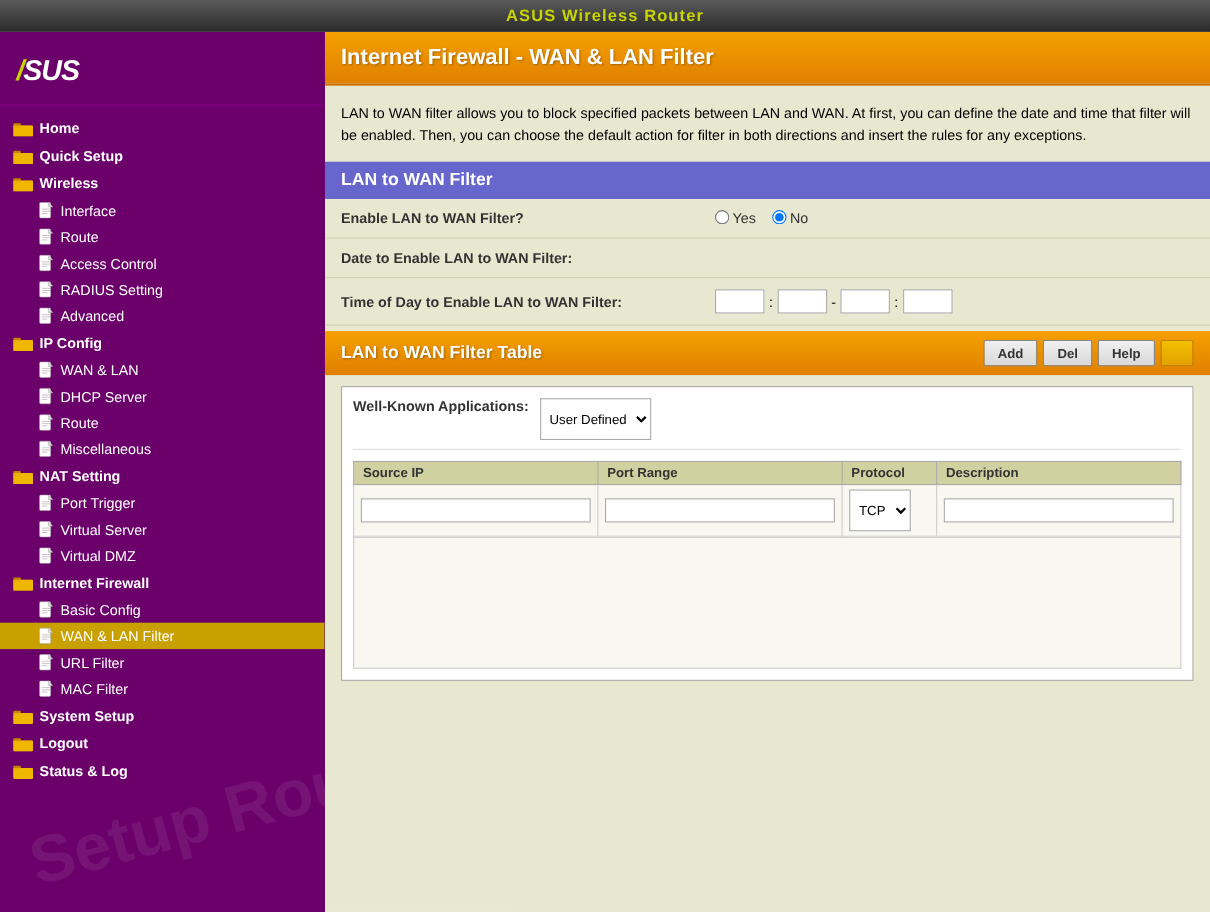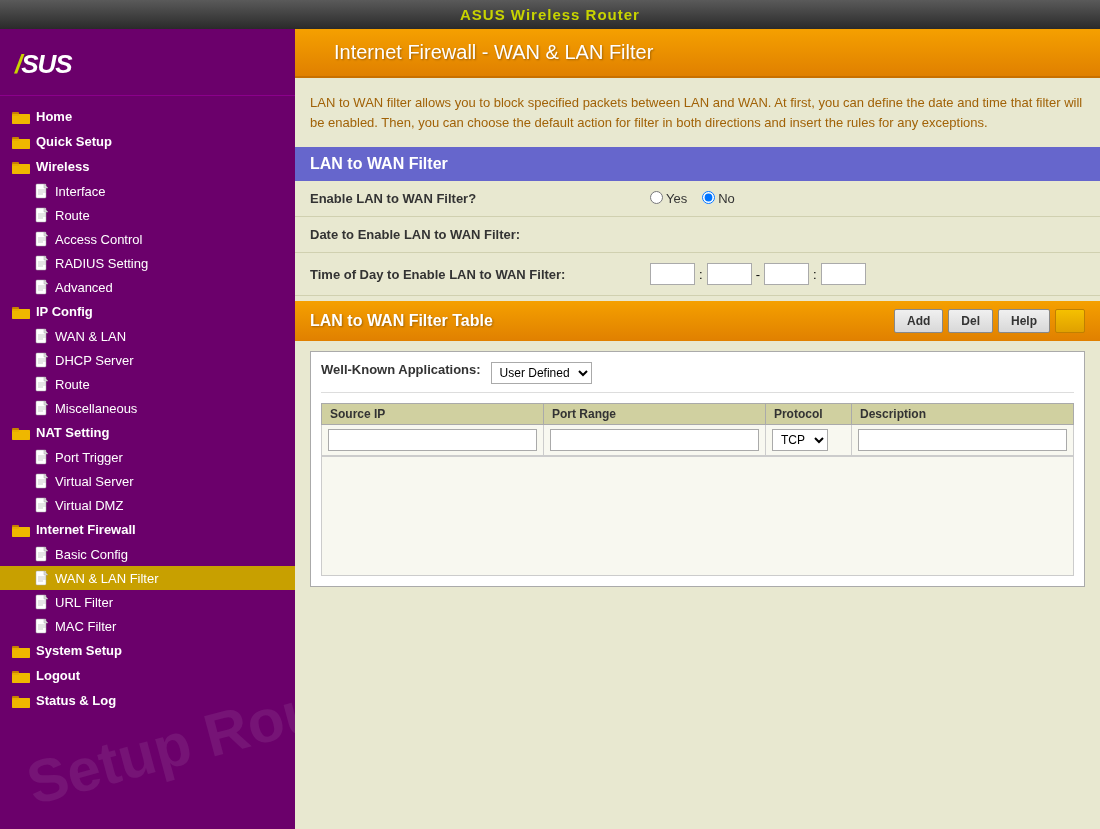--- a/index.html
+++ b/index.html
@@ -126,30 +126,29 @@
     
     #page-header {
       background: linear-gradient(to bottom, #f5a000, #e08000);
       padding: 12px 15px;
       border-bottom: 2px solid #c87000;
     }
 
     #page-title {
       color: white;
       font-size: 20px;
-      font-weight: normal;
+      font-weight: bold;
       text-shadow: 1px 1px 2px rgba(0,0,0,0.3);
-      margin-left: 24px;
     }
 
     
     #description-area {
       padding: 15px 15px;
       background: #e8e8d0;
-      color: #a16207;
+      color: #000000;
       line-height: 1.5;
       font-size: 13px;
     }
 
     
     .section-header {
       background: #6666cc;
       color: white;
       padding: 8px 15px;
       font-size: 16px;
@@ -288,21 +287,21 @@
     .well-known-label {
       font-weight: bold;
       color: #333;
     }
 
     select {
       padding: 2px 4px;
       border: 1px solid #aaa;
       background: white;
       font-size: 12px;
-      height: 22px;
+      height: 38px;
     }
 
     .data-table {
       width: 100%;
       border-collapse: collapse;
     }
 
     .data-table th {
       background: #d0d0a0;
       border: 1px solid #aaa;

